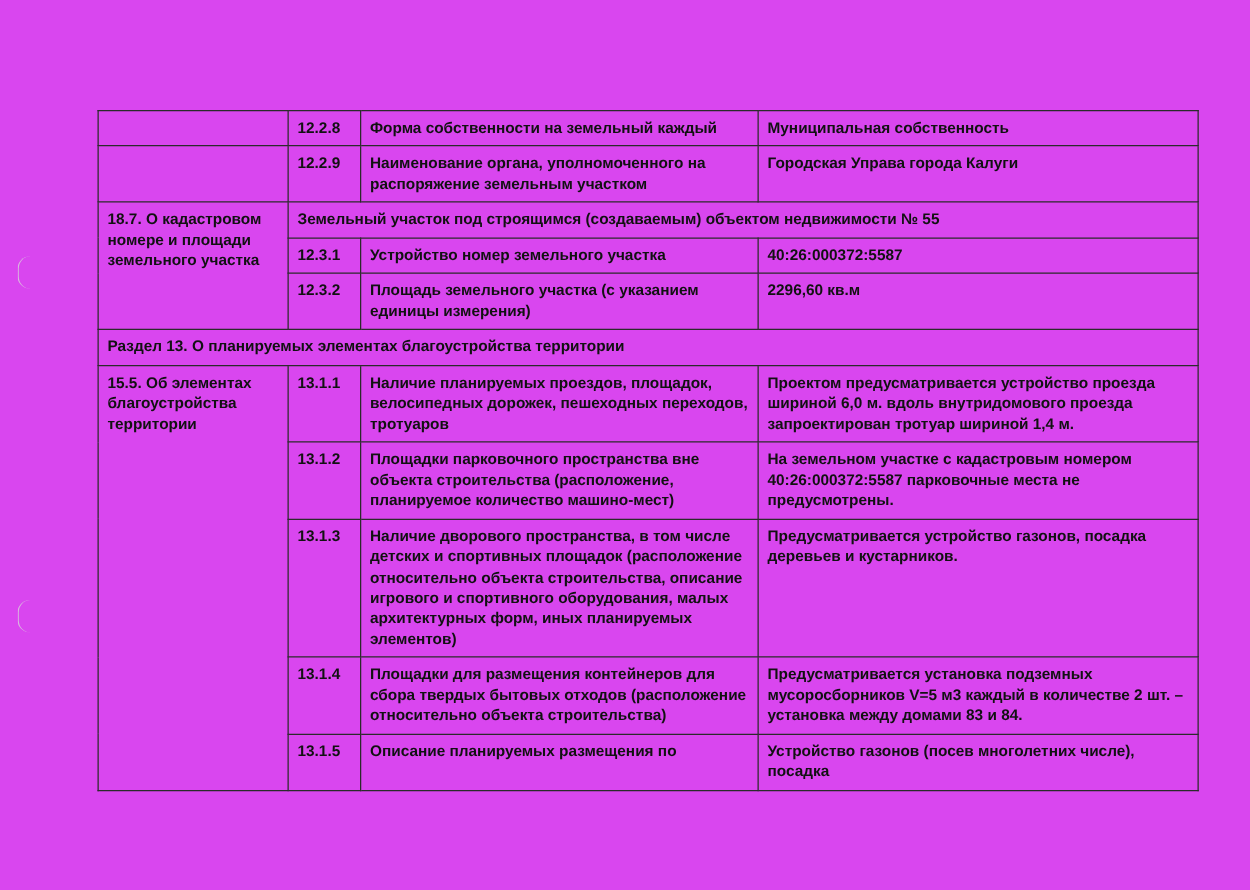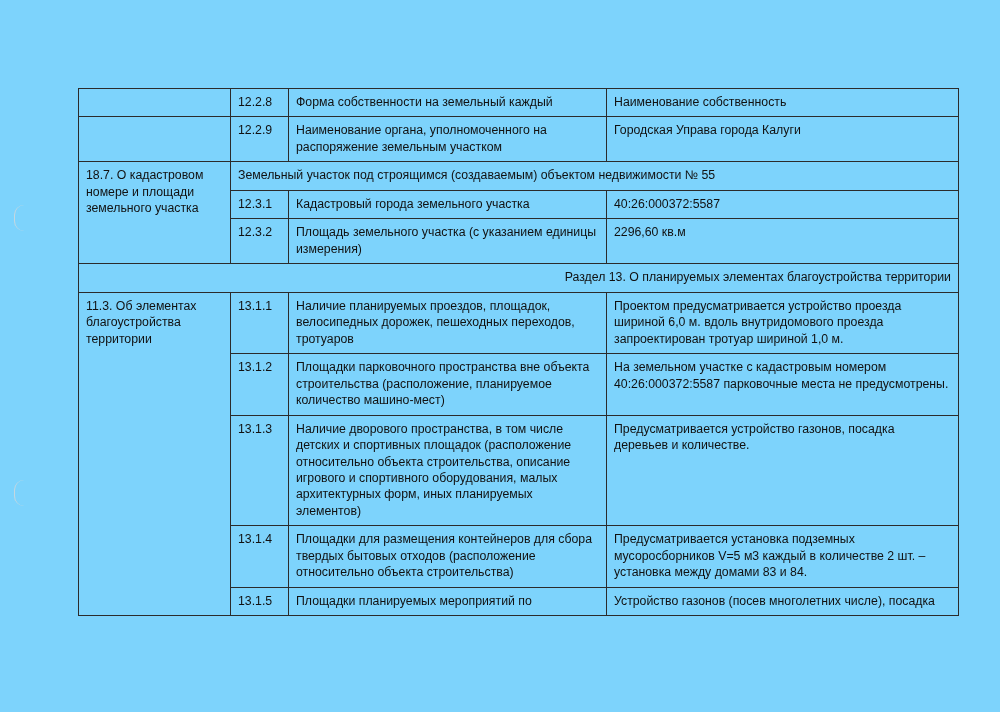--- a/index.html
+++ b/index.html
@@ -13,21 +13,22 @@
     font-family: "Liberation Sans", sans-serif;
     color: #111111;
     position: relative;
     overflow: hidden;
   }
   .page {
     position: absolute;
     left: 0; top: 0;
     width: 1000px;
     height: 712px;
-    background: #7dd3fc;
+    background: #d946ef;
+    font-weight: bold;
   }
   
   .scan-mark {
     position: absolute;
     left: 14px;
     width: 10px;
     height: 26px;
     border-left: 1px solid #d8d8d8;
     border-top-left-radius: 10px;
     border-bottom-left-radius: 10px;
@@ -54,21 +55,21 @@
   td.no-bottom { border-bottom: none; }
   td.blank {
     border-top: none;
     border-bottom: none;
   }
   .c-label   { width: 152px; }
   .c-num     { width: 58px; }
   .c-desc    { width: 318px; }
   .c-value   { width: 352px; }
   .section-row td {
-    text-align: right;
+    text-align: left;
     padding-top: 7px;
     padding-bottom: 7px;
   }
   .subtitle-row td {
     padding-top: 6px;
     padding-bottom: 6px;
   }
 </style>
 </head>
 <body>
@@ -84,77 +85,77 @@
       <col class="c-num">
       <col class="c-desc">
       <col class="c-value">
     </colgroup>
     <tbody>
 
       <tr>
         <td class="blank"></td>
         <td>12.2.8</td>
         <td>Форма собственности на земельный каждый</td>
-        <td>Наименование собственность</td>
+        <td>Муниципальная собственность</td>
       </tr>
 
       <tr>
         <td class="blank"></td>
         <td>12.2.9</td>
         <td>Наименование органа, уполномоченного на распоряжение земельным участком</td>
         <td>Городская Управа города Калуги</td>
       </tr>
 
       <tr class="subtitle-row">
         <td rowspan="3">18.7. О кадастровом номере и площади земельного участка</td>
         <td colspan="3">Земельный участок под строящимся (создаваемым) объектом недвижимости № 55</td>
       </tr>
 
       <tr>
         <td>12.3.1</td>
-        <td>Кадастровый города земельного участка</td>
+        <td>Устройство номер земельного участка</td>
         <td>40:26:000372:5587</td>
       </tr>
 
       <tr>
         <td>12.3.2</td>
         <td>Площадь земельного участка (с указанием единицы измерения)</td>
         <td>2296,60 кв.м</td>
       </tr>
 
       <tr class="section-row">
         <td colspan="4">Раздел 13. О планируемых элементах благоустройства территории</td>
       </tr>
 
       <tr>
-        <td rowspan="5">11.3. Об элементах благоустройства территории</td>
+        <td rowspan="5">15.5. Об элементах благоустройства территории</td>
         <td>13.1.1</td>
         <td>Наличие планируемых проездов, площадок, велосипедных дорожек, пешеходных переходов, тротуаров</td>
-        <td>Проектом предусматривается устройство проезда шириной 6,0 м. вдоль внутридомового проезда запроектирован тротуар шириной 1,0 м.</td>
+        <td>Проектом предусматривается устройство проезда шириной 6,0 м. вдоль внутридомового проезда запроектирован тротуар шириной 1,4 м.</td>
       </tr>
 
       <tr>
         <td>13.1.2</td>
         <td>Площадки парковочного пространства вне объекта строительства (расположение, планируемое количество машино-мест)</td>
         <td>На земельном участке с кадастровым номером 40:26:000372:5587 парковочные места не предусмотрены.</td>
       </tr>
 
       <tr>
         <td>13.1.3</td>
         <td>Наличие дворового пространства, в том числе детских и спортивных площадок (расположение относительно объекта строительства, описание игрового и спортивного оборудования, малых архитектурных форм, иных планируемых элементов)</td>
-        <td>Предусматривается устройство газонов, посадка деревьев и количестве.</td>
+        <td>Предусматривается устройство газонов, посадка деревьев и кустарников.</td>
       </tr>
 
       <tr>
         <td>13.1.4</td>
         <td>Площадки для размещения контейнеров для сбора твердых бытовых отходов (расположение относительно объекта строительства)</td>
         <td>Предусматривается установка подземных мусоросборников V=5 м3 каждый в количестве 2 шт. – установка между домами 83 и 84.</td>
       </tr>
 
       <tr>
         <td class="no-bottom">13.1.5</td>
-        <td class="no-bottom">Площадки планируемых мероприятий по</td>
+        <td class="no-bottom">Описание планируемых размещения по</td>
         <td class="no-bottom">Устройство газонов (посев многолетних числе), посадка</td>
       </tr>
 
     </tbody>
   </table>
 </div>
 
 </body></html>

